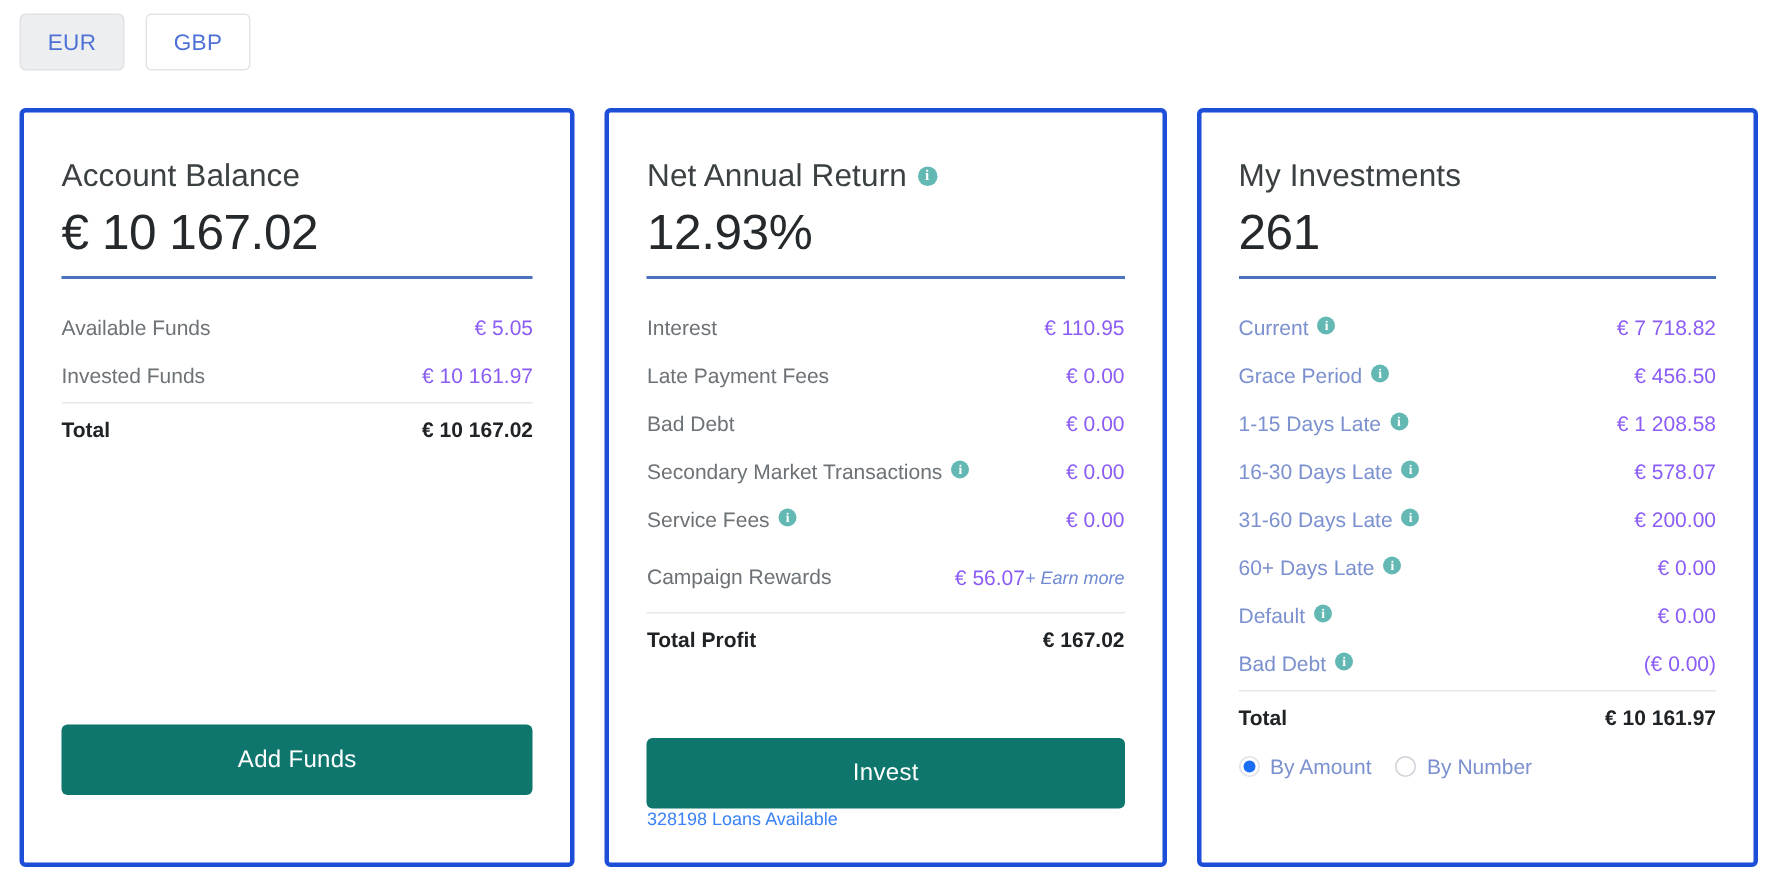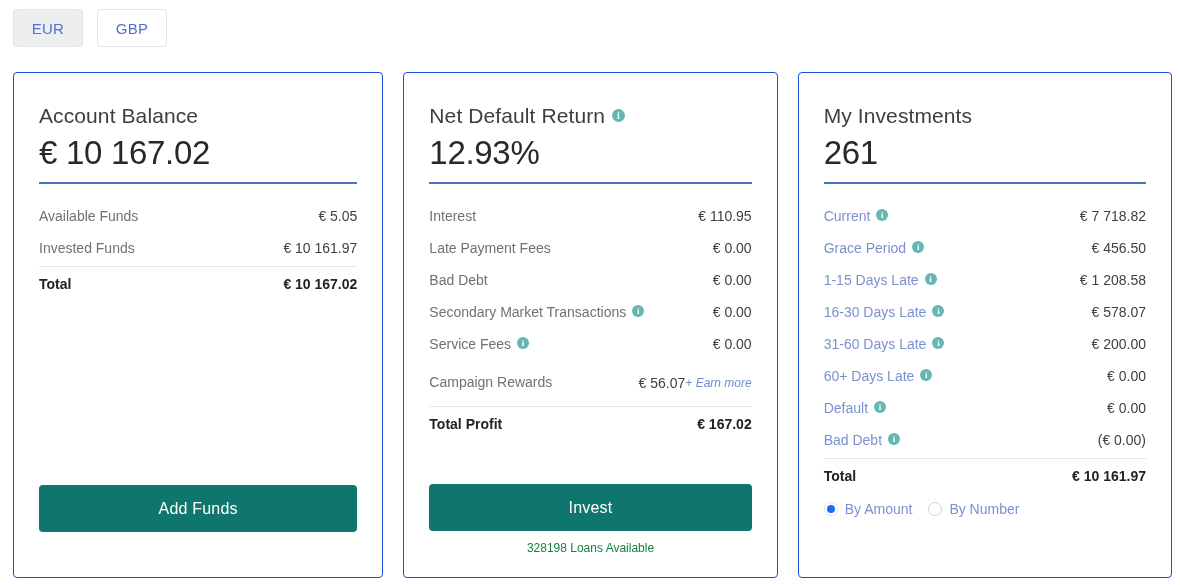--- a/index.html
+++ b/index.html
@@ -53,21 +53,21 @@
     position: absolute;
     left: 13px;
     top: 72px;
     width: 1159px;
     height: 506px;
     display: flex;
     gap: 20px;
   }
   .card {
     background: #ffffff;
-    border: 1px solid #1d4ed8;
+    border: 3px solid #1d4ed8;
     border-radius: 4px;
     padding: 30px 25px 0 25px;
     position: relative;
     display: flex;
     flex-direction: column;
   }
   .card-1 { width: 371px; }
   .card-2 { width: 375px; }
   .card-3 { width: 375px; }
 
@@ -127,21 +127,21 @@
     font-size: 14px;
     height: 32px;
     color: #6d7276;
   }
   .row .lbl {
     display: flex;
     align-items: center;
     gap: 6px;
     white-space: nowrap;
   }
-  .row .val { color: #404040; white-space: nowrap; }
+  .row .val { color: #8b5cf6; white-space: nowrap; }
 
   .row.link-row .lbl { color: #7b90cf; }
 
   .row.total {
     border-top: 1px solid #e6e7e9;
     color: #202326;
     font-weight: bold;
     height: 34px;
     margin-top: 2px;
   }
@@ -172,24 +172,24 @@
     width: 100%;
     font-size: 16px;
     font-family: "Liberation Sans", sans-serif;
     cursor: pointer;
     letter-spacing: .2px;
   }
   .btn-wrap { margin-top: auto; }
   .card-1 .btn-wrap { padding-bottom: 45px; }
   .card-2 .btn-wrap { padding-bottom: 8px; }
   .loans-note {
-    text-align: center;
-    color: #15803d;
+    text-align: left;
+    color: #3b82f6;
     font-size: 12px;
-    margin-top: 10px;
+    margin-top: 0;
     padding-bottom: 14px;
   }
 
   
   .radio-group {
     display: flex;
     align-items: center;
     gap: 16px;
     margin-top: 9px;
     padding-bottom: 20px;
@@ -258,21 +258,21 @@
         </div>
       </div>
 
       <div class="btn-wrap">
         <button class="btn">Add Funds</button>
       </div>
     </div>
 
     <div class="card card-2">
       <div class="card-title">
-        <span>Net Default Return</span>
+        <span>Net Annual Return</span>
         <span class="info-icon big">i</span>
       </div>
       <div class="card-value">12.93%</div>
       <div class="card-rule"></div>
 
       <div class="rows">
         <div class="row">
           <span class="lbl">
               <span>Interest</span>
             </span>

